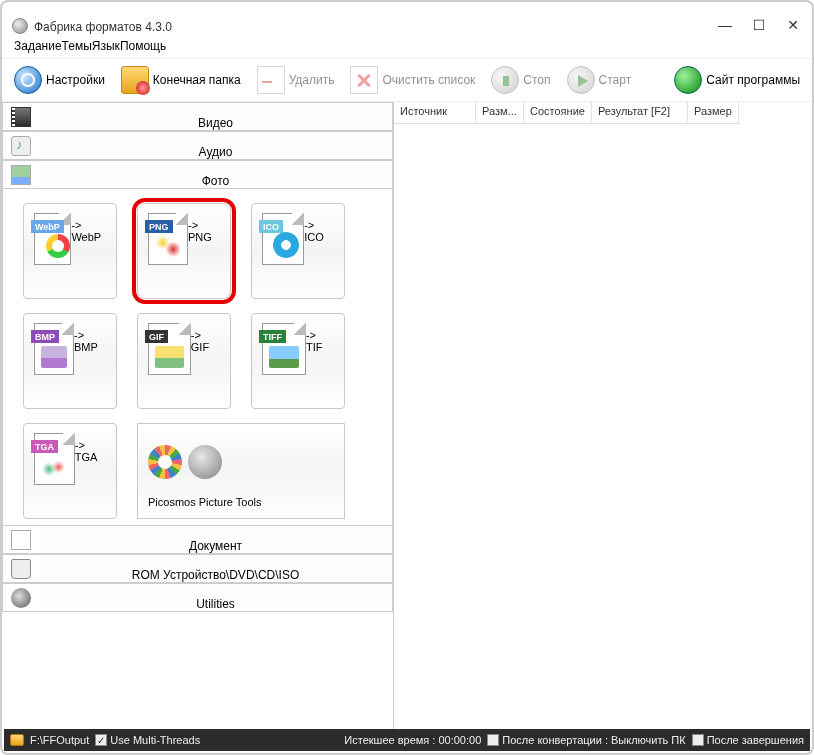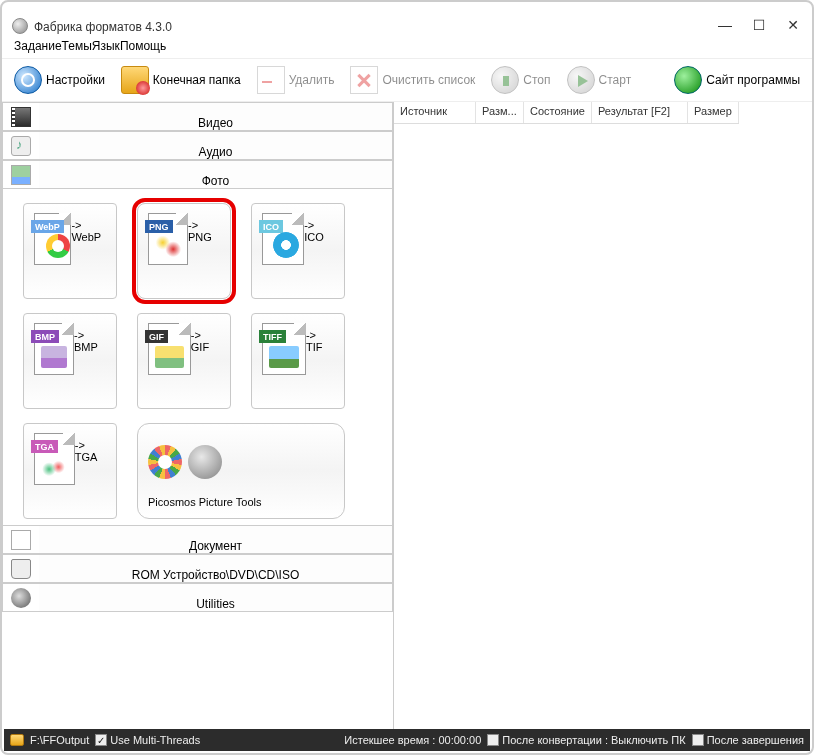--- a/index.html
+++ b/index.html
@@ -63,21 +63,21 @@
   .body-chrome::after{content:"";position:absolute;inset:6px;border-radius:50%;background:#fff;}
   .b-jpg{background:#2a813a;} .body-photo{background:linear-gradient(#a8d8f8 55%, #e8d070 55%);}
   .b-png{background:#2a5fa8;} .body-png{background:radial-gradient(circle at 30% 30%,#f6d030,transparent 30%),radial-gradient(circle at 70% 60%,#d33,transparent 35%),#fff;}
   .b-ico{background:#6cc8e0;} .body-ico{background:radial-gradient(circle,#fff 25%,#2aa8e0 28% 70%,transparent 72%);border-radius:50%;position:absolute;width:26px;height:26px;left:10px;top:18px;}
   .b-bmp{background:#8c4bb8;} .body-bmp{background:linear-gradient(#c8b4e0 55%,#b078d0 55%);}
   .b-gif{background:#333;} .body-gif{background:linear-gradient(#f8e070 55%,#80c080 55%);}
   .b-tiff{background:#2a813a;} .body-tiff{background:linear-gradient(#88ccff 60%,#5a9a48 60%);}
   .b-tga{background:#c85ab8;} .body-tga{background:radial-gradient(circle at 30% 60%,#4ac080,transparent 30%),radial-gradient(circle at 65% 50%,#f06060,transparent 30%),#fff;}
   .fmt-label { font-size: 11px; margin-top: 6px; }
 
-  .fmt-wide { width: 208px; height: 96px; border: 1px solid #c8c8c8; border-radius: 12px; background: linear-gradient(#fff,#f4f4f4,#fff); padding: 10px; display:flex;flex-direction:column; }
+  .fmt-wide { width: 208px; height: 96px; border: 1px solid #c8c8c8; border-radius: 0; background: linear-gradient(#fff,#f4f4f4,#fff); padding: 10px; display:flex;flex-direction:column; }
   .wide-art{height:56px;display:flex;align-items:center;gap:6px;}
   .wa-eye{width:34px;height:34px;background:repeating-conic-gradient(#e66 0 20deg,#f6c040 20deg 40deg,#48a848 40deg 60deg,#4080d0 60deg 80deg);border-radius:50%;position:relative;}
   .wa-eye::after{content:"";position:absolute;inset:10px;background:#fff;border-radius:50%;}
   .wa-gear{width:34px;height:34px;border-radius:50%;background:radial-gradient(circle at 40% 35%,#e8e8e8,#808080);}
 
   
   .right { flex:1; display:flex; flex-direction:row; }
   .cols-header { display:flex; height:22px; border-bottom:1px solid #ddd; font-size:11px; color:#333; }
   .col { border-right:1px solid #e3e3e3; padding:3px 6px; white-space:nowrap; overflow:hidden; }
 

